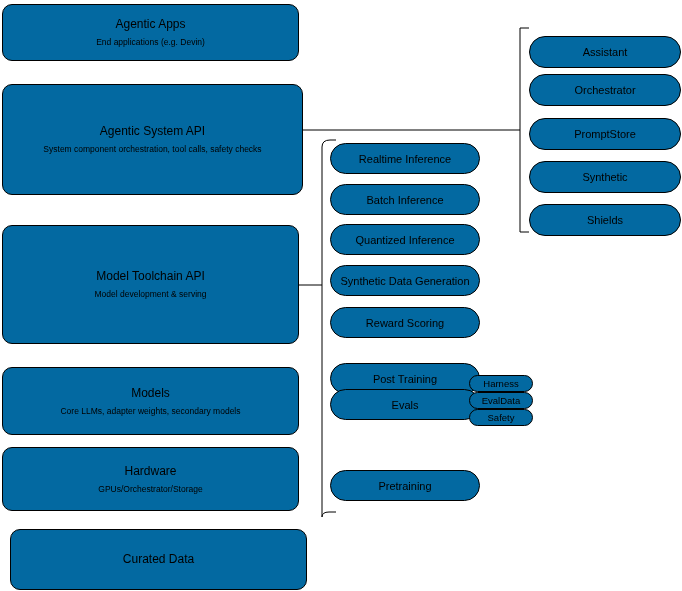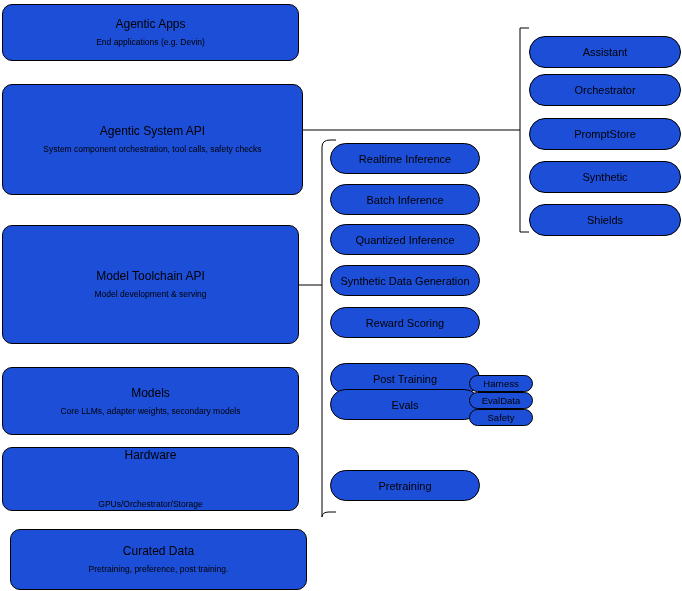--- a/index.html
+++ b/index.html
@@ -19,21 +19,21 @@
     position: absolute;
     left: 0;
     top: 0;
     width: 682px;
     height: 591px;
   }
   .node {
     position: absolute;
     box-sizing: border-box;
     border: 1px solid #000000;
-    background: #1d4ed8;
+    background: #0369a1;
     display: flex;
     flex-direction: column;
     align-items: center;
     justify-content: center;
     text-align: center;
   }
   .stack-node {
     border-radius: 10px;
   }
   .stack-title {
@@ -93,28 +93,27 @@
   <div class="node stack-node" style="left:2px; top:225px; width:297px; height:119px;">
     <div class="stack-title">Model Toolchain API</div>
     <div class="stack-sub">Model development &amp; serving</div>
   </div>
 
   <div class="node stack-node" style="left:2px; top:367px; width:297px; height:68px;">
     <div class="stack-title">Models</div>
     <div class="stack-sub">Core LLMs, adapter weights, secondary models</div>
   </div>
 
-  <div class="node stack-node" style="left:2px; top:447px; width:297px; height:64px;justify-content:space-between;">
+  <div class="node stack-node" style="left:2px; top:447px; width:297px; height:64px;">
     <div class="stack-title">Hardware</div>
     <div class="stack-sub">GPUs/Orchestrator/Storage</div>
   </div>
 
   <div class="node stack-node" style="left:2px; top:529px; width:297px; height:61px;margin-left:8px;">
     <div class="stack-title">Curated Data</div>
-    <div class="stack-sub">Pretraining, preference, post training.</div>
   </div>
 
   <div class="node pill" style="left:529px; top:36px; width:152px; height:32px;">
     <span>Assistant</span>
   </div>
   <div class="node pill" style="left:529px; top:74px; width:152px; height:32px;">
     <span>Orchestrator</span>
   </div>
   <div class="node pill" style="left:529px; top:118px; width:152px; height:32px;">
     <span>PromptStore</span>

